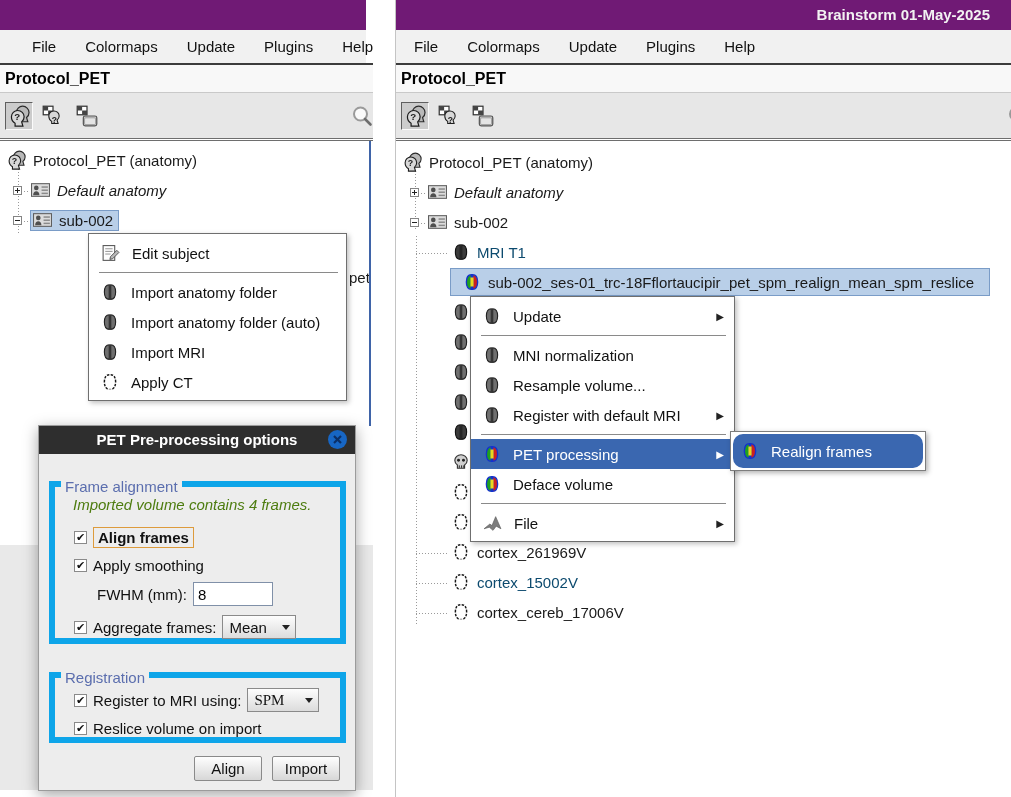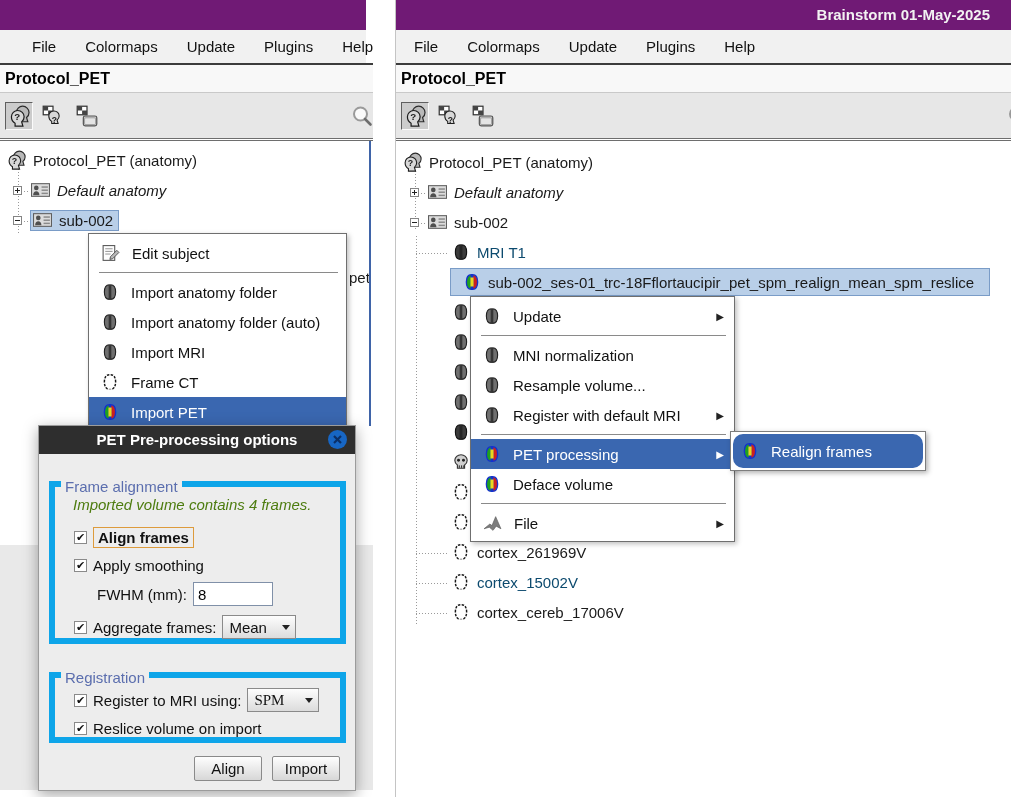--- a/index.html
+++ b/index.html
@@ -226,27 +226,21 @@
   <div class="pmi">
     <svg class="ic" width="18" height="18">
         <use href="#i-mri"></use>
       </svg>
     <span>Import MRI</span>
   </div>
   <div class="pmi">
     <svg class="ic" width="18" height="18">
         <use href="#i-cortex"></use>
       </svg>
-    <span>Frame CT</span>
-  </div>
-  <div class="pmi hl">
-    <svg class="ic" width="18" height="18">
-        <use href="#i-pet"></use>
-      </svg>
-    <span>Import PET</span>
+    <span>Apply CT</span>
   </div>
 </div>
 
 <div class="dialog">
   <div class="dlg-title">PET Pre-processing options</div>
   <div class="dlg-close">
     <svg width="9" height="9" viewBox="0 0 9 9">
       <line x1="1" y1="1" x2="8" y2="8" stroke="#0b2f66" stroke-width="2.2"></line>
       <line x1="8" y1="1" x2="1" y2="8" stroke="#0b2f66" stroke-width="2.2"></line>
     </svg>

